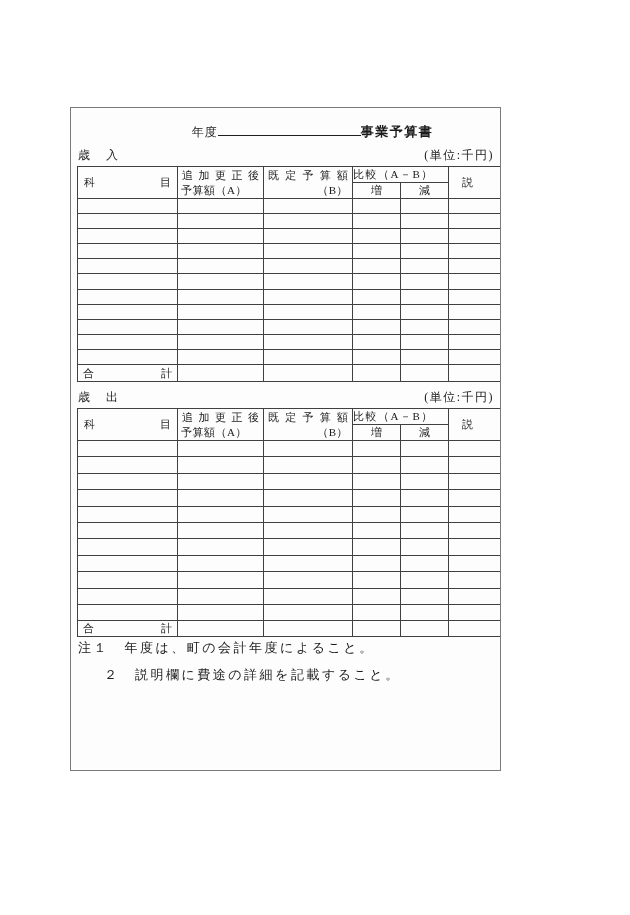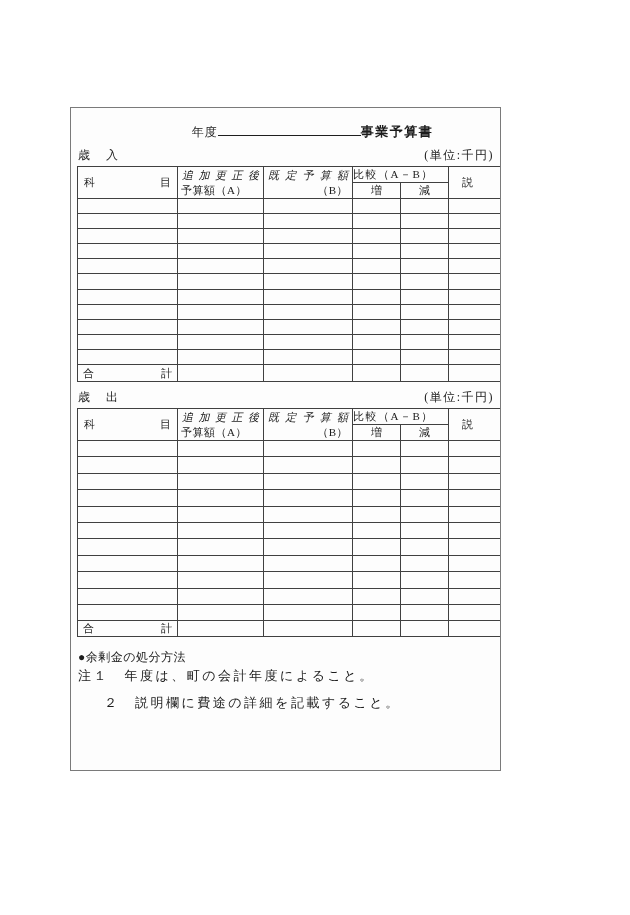--- a/index.html
+++ b/index.html
@@ -66,21 +66,21 @@
   }
   .c-subj { width: 100px; }
   .c-a    { width: 86px;  }
   .c-b    { width: 89px;  }
   .c-inc  { width: 48px;  }
   .c-dec  { width: 48px;  }
   .c-desc { width: 103px; }
 
   .t1 thead th { height: 15px; }
   .t2 thead th { height: 15px; }
-  .spread { text-align: justify; text-align-last: justify; padding: 0 4px; font-style: italic; }
+  .spread { text-align: justify; text-align-last: justify; padding: 0 4px; }
   .left2  { text-align: left;  padding-left: 3px; letter-spacing: 0.5px; font-family: Liberation Serif, serif; }
   .right2 { text-align: right; padding-right: 4px; letter-spacing: 0.5px; }
   .h-comp { text-align: left; letter-spacing: 1.5px; }
   .h-inc, .h-dec { text-align: center; }
   .just { display: flex; justify-content: space-between; padding: 0 6px; }
   .just.desc  { padding: 0 13px; }
   .just.total { padding: 0 5px;  }
 
   .t1 tbody[data-rows] td { height: 14.1px; }
   .t1 .totalbody td       { height: 16px;   }
@@ -417,17 +417,16 @@
         <td></td>
         <td></td>
         <td></td>
         <td></td>
         <td></td>
       </tr>
     </tbody>
   </table>
 
 
-  <div class="surplus">●余剰金の処分方法</div>
   <div class="note n1">注１　年度は、町の会計年度によること。</div>
   <div class="note n2">２　説明欄に費途の詳細を記載すること。</div>
 
 </div>
 
 </body></html>

